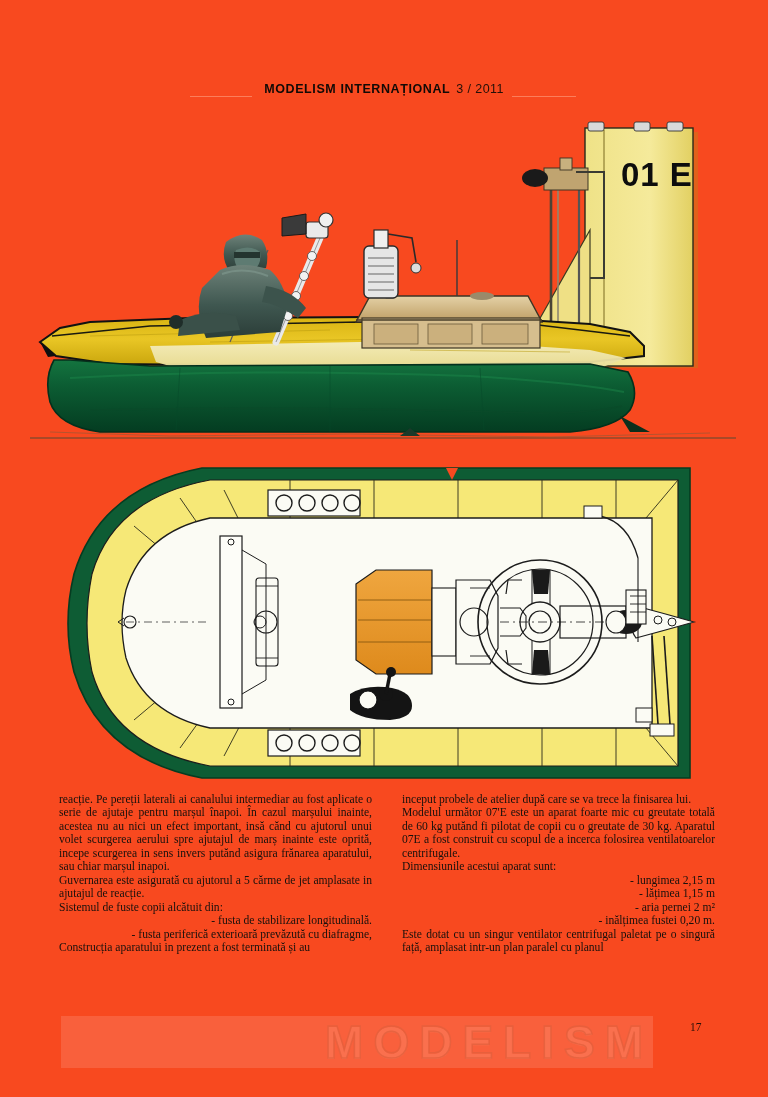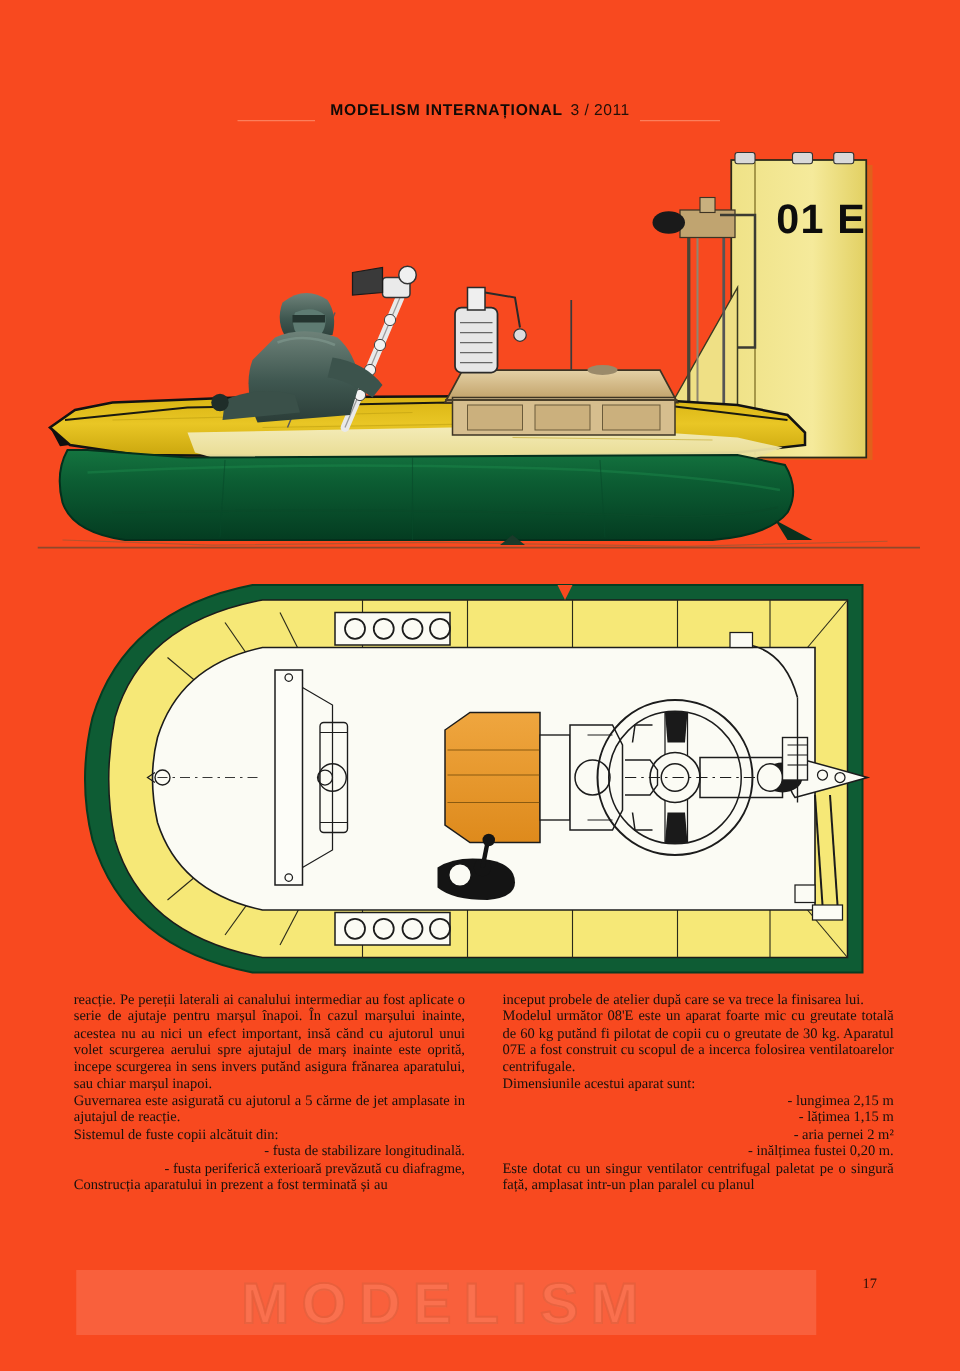--- a/index.html
+++ b/index.html
@@ -115,21 +115,21 @@
   .footer-logo {
     position: absolute;
     left: 0;
     top: 2px;
     width: 592px;
     height: 48px;
     font-family: "Liberation Sans", sans-serif;
     font-weight: bold;
     font-size: 46px;
     letter-spacing: 10px;
-    text-align: center;
+    text-align: right;
     line-height: 48px;
     color: transparent;
     -webkit-text-stroke: 1.5px rgba(225,95,60,0.75);
     text-shadow: 0 1px 0 rgba(255,160,130,0.25);
   }
   .page-number {
     position: absolute;
     left: 690px;
     top: 1021px;
     font-family: "Liberation Serif", serif;
@@ -455,21 +455,21 @@
     <div class="col">
       <p>reacție. Pe pereții laterali ai canalului intermediar au fost aplicate o serie de ajutaje pentru marșul înapoi. În cazul marșului inainte, acestea nu au nici un efect important, insă cănd cu ajutorul unui volet scurgerea aerului spre ajutajul de marș inainte este oprită, incepe scurgerea in sens invers putănd asigura frănarea aparatului, sau chiar marșul inapoi.</p>
       <p>Guvernarea este asigurată cu ajutorul a 5 cărme de jet amplasate in ajutajul de reacție.</p>
       <p class="last">Sistemul de fuste copii alcătuit din:</p>
       <p class="item">-  fusta de stabilizare longitudinală.</p>
       <p class="item">-  fusta periferică exterioară prevăzută cu diafragme,</p>
       <p>Construcția aparatului in prezent a fost terminată și au</p>
     </div>
     <div class="col">
       <p>inceput probele de atelier după care se va trece la finisarea lui.</p>
-      <p>Modelul următor 08'E este un aparat foarte mic cu greutate totală de 60 kg putănd fi pilotat de copii cu o greutate de 30 kg. Aparatul 07E a fost construit cu scopul de a incerca folosirea ventilatoarelor centrifugale.</p>
+      <p>Modelul următor 07'E este un aparat foarte mic cu greutate totală de 60 kg putănd fi pilotat de copii cu o greutate de 30 kg. Aparatul 07E a fost construit cu scopul de a incerca folosirea ventilatoarelor centrifugale.</p>
       <p class="last">Dimensiunile acestui aparat sunt:</p>
       <p class="item">-  lungimea 2,15 m</p>
       <p class="item">-  lățimea 1,15 m</p>
       <p class="item">-  aria pernei  2 m²</p>
       <p class="item">-  inălțimea fustei 0,20 m.</p>
       <p>Este dotat cu un singur ventilator centrifugal paletat pe o singură față, amplasat intr-un plan paralel cu planul</p>
     </div>
   </div>
 
   <div class="footer-band">

